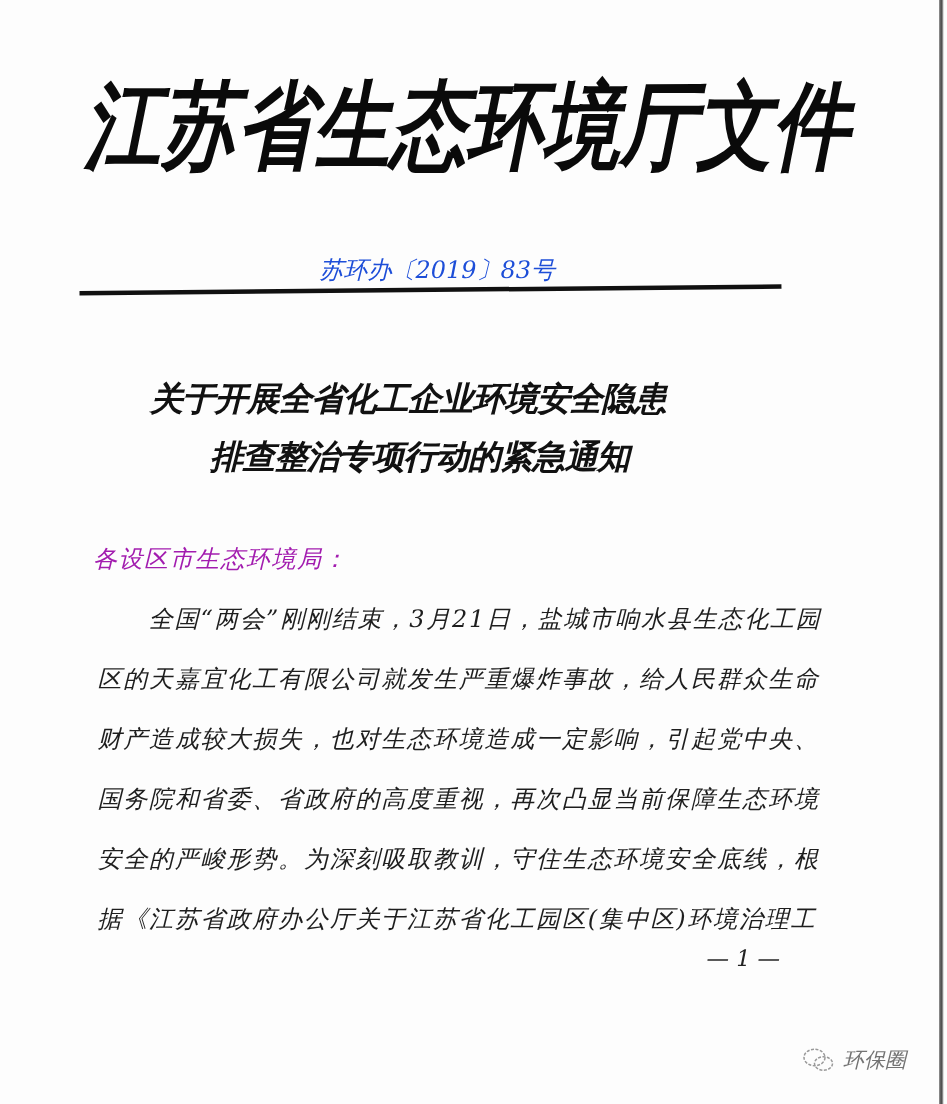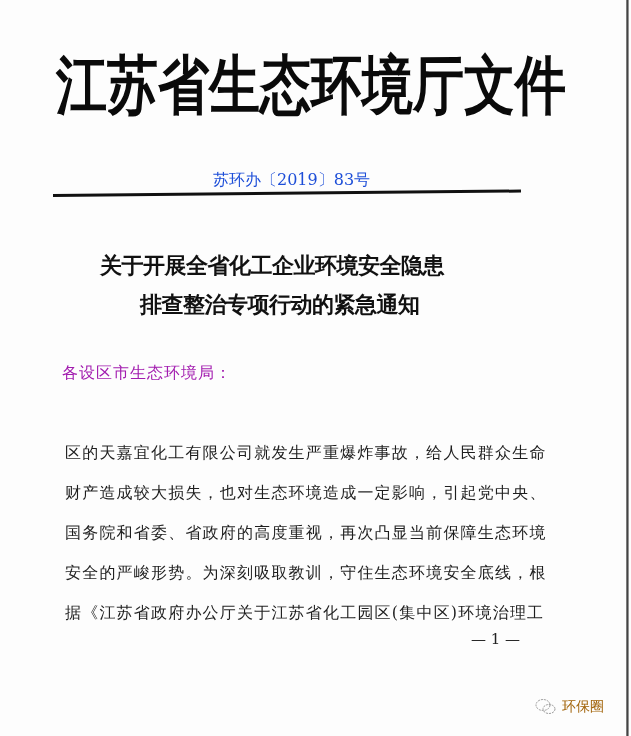--- a/index.html
+++ b/index.html
@@ -2,21 +2,21 @@
 <html><head>
 <meta charset="utf-8">
 <style>
   html, body { margin:0; padding:0; }
   body {
     width:631px; height:736px; overflow:hidden; position:relative;
     background:#fdfdfd;
     font-family:"DejaVu Serif", "Liberation Serif", serif;
     color:#1a1a1a;
   }
-  .page { position:absolute; left:0; top:0; width:631px; height:736px; }
+  .page { position:absolute; left:0; top:0; width:631px; height:736px;font-style:italic; }
   .right-edge {
     position:absolute; top:0; right:2px; width:3px; height:736px;
     background:linear-gradient(to right,#999,#444,#bbb);
   }
   .masthead {
     position:absolute; left:56px; top:36px; width:460px;
     font-family:"DejaVu Sans", sans-serif; font-weight:bold;
     font-size:51px; letter-spacing:0px; line-height:80px;
     color:#0a0a0a; transform:scaleY(1.25); transform-origin:top left;
     white-space:nowrap;
@@ -43,41 +43,42 @@
   .body-line {
     position:absolute; left:65px; font-size:16px; color:#1e1e1e;
     white-space:nowrap; letter-spacing:1.2px;
   }
   .pagenum {
     position:absolute; left:471px; top:630px; font-size:15px; color:#222;
     white-space:nowrap;
   }
   .watermark {
     position:absolute; left:535px; top:698px; display:flex; align-items:flex-start; gap:5px;
-    color:#a16207; font-family:"DejaVu Sans", sans-serif; font-size:14px;
+    color:#737373; font-family:"DejaVu Sans", sans-serif; font-size:14px;
   }
   .watermark svg { width:22px; height:18px; }
 </style>
 </head>
 <body>
 
 <div class="page">
   <div class="right-edge"></div>
 
   <div class="masthead">江苏省生态环境厅文件</div>
 
   <div class="docnum">苏环办〔2019〕83号</div>
 
   <div class="rule"></div>
 
   <div class="title l1">关于开展全省化工企业环境安全隐患</div>
   <div class="title l2">排查整治专项行动的紧急通知</div>
 
   <div class="salutation">各设区市生态环境局：</div>
 
+  <div class="body-line" style="top:403px;left:82px;">　全国“两会”刚刚结束，3月21日，盐城市响水县生态化工园</div>
   <div class="body-line" style="top:443px;">区的天嘉宜化工有限公司就发生严重爆炸事故，给人民群众生命</div>
   <div class="body-line" style="top:483px;">财产造成较大损失，也对生态环境造成一定影响，引起党中央、</div>
   <div class="body-line" style="top:523px;">国务院和省委、省政府的高度重视，再次凸显当前保障生态环境</div>
   <div class="body-line" style="top:563px;">安全的严峻形势。为深刻吸取教训，守住生态环境安全底线，根</div>
   <div class="body-line" style="top:603px;">据《江苏省政府办公厅关于江苏省化工园区(集中区)环境治理工</div>
 
   <div class="pagenum">— 1 —</div>
 
   <div class="watermark">
     <svg viewBox="0 0 22 18">

